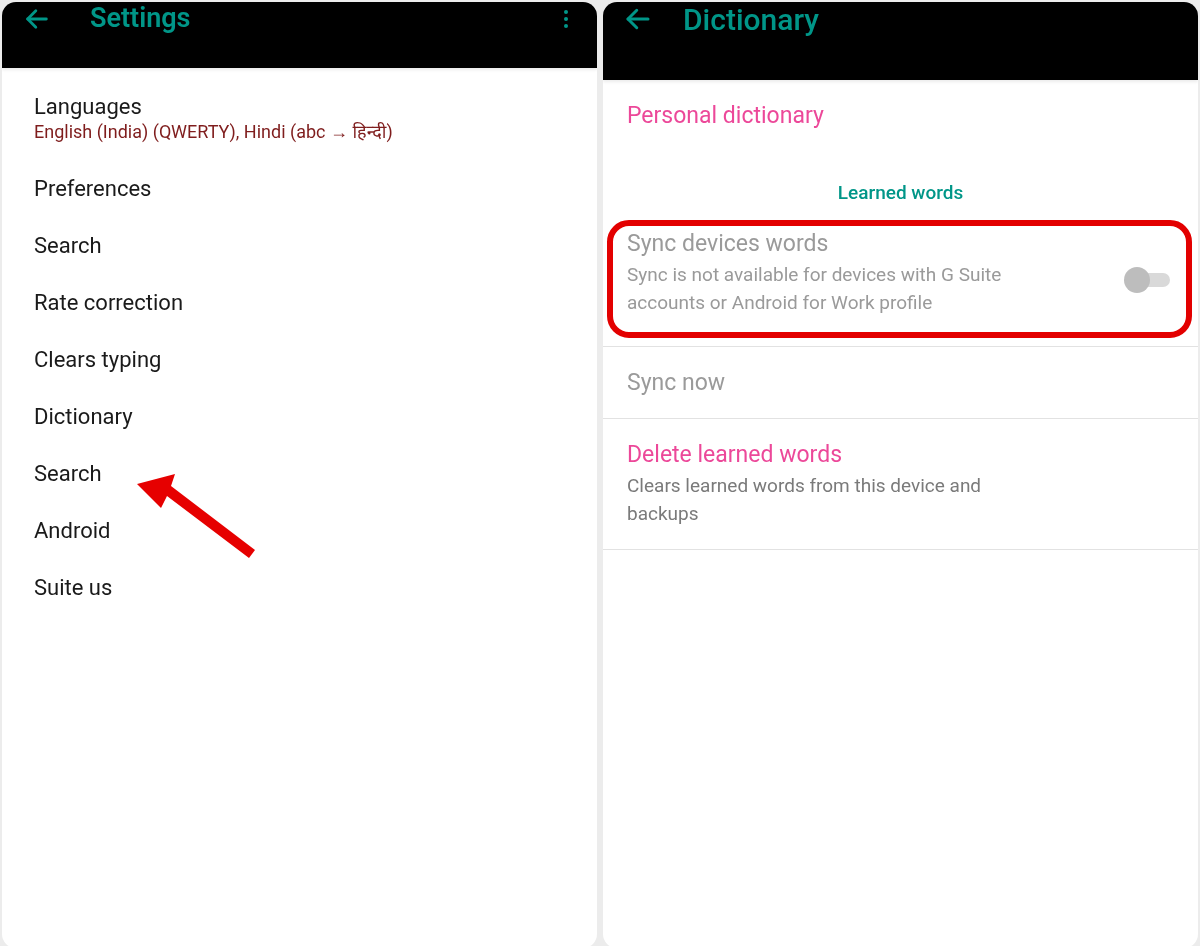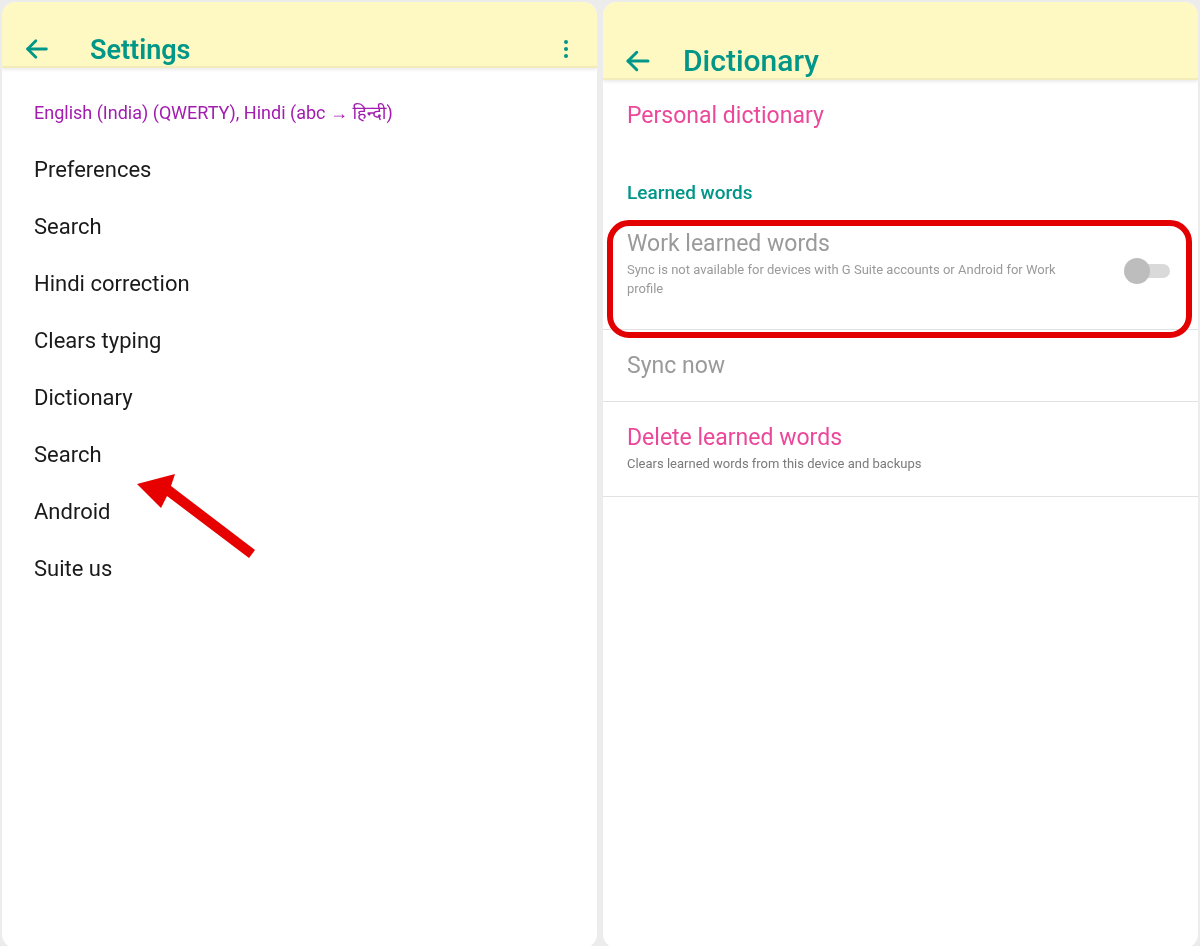--- a/index.html
+++ b/index.html
@@ -5,46 +5,46 @@
   * { box-sizing: border-box; margin: 0; padding: 0; }
   html, body { width: 1200px; height: 946px; font-family: -apple-system, Roboto, "Segoe UI", sans-serif; background: #fff; }
   .outer { display: flex; width: 1200px; height: 946px; background:#ececec; }
   .pane { position: relative; background: #fff; overflow:hidden; border-radius:14px; }
   .pane-left { width: 595px; height: 946px; margin:2px 2px 2px 2px; }
   .gap { width:4px; }
   .pane-right { flex:1; height: 946px; margin:2px 2px 2px 0; }
 
   .appbar {
     height: 66px;
-    background: #fef9c3;
+    background: #000000;
     display: flex;
-    align-items: flex-end;
+    align-items: flex-start;
     padding: 0 14px 0 18px;
     border-bottom: 2px solid rgba(0,0,0,0.05);
     box-shadow: 0 2px 3px rgba(0,0,0,0.08);
     position: relative;
   }
   .pane-right .appbar { height: 78px; }
   .back-btn { width:34px; height:34px; display:flex; align-items:center; justify-content:center; color:#009688; cursor:pointer; }
   .appbar-title { color:#009688; font-size:27px; font-weight:600; margin-left:36px; }
   .pane-right .appbar-title { font-size:30px; font-weight:500; margin-left:28px; }
   .overflow { margin-left:auto; width:34px; height:34px; display:flex; align-items:center; justify-content:center; color:#009688; cursor:pointer; }
 
   .list { padding: 10px 0 0 0; }
   .row { padding: 16px 32px; cursor:pointer; }
   .row .title { font-size: 22px; color:#1a1a1a; font-weight:400; }
-  .row .sub { font-size:18px; color:#a21caf; margin-top:6px; line-height:1.4; }
+  .row .sub { font-size:18px; color:#7f1d1d; margin-top:0; line-height:1.4; }
 
   
   .r-row { padding: 22px 24px 22px 24px; cursor:pointer; position:relative; }
   .r-row .title { font-size:23px; color:#ec4899; }
-  .r-row .sub { font-size:13px; color:#7a7a7a; margin-top:4px; line-height:1.45; max-width:430px; }
+  .r-row .sub { font-size:19px; color:#7a7a7a; margin-top:4px; line-height:1.45; max-width:430px; }
   .r-row.disabled .title { color:#9a9a9a; }
   .r-row.disabled .sub { color:#9a9a9a; }
-  .section-header { padding: 30px 24px 8px 24px; color:#009688; font-size:19px; font-weight:500; }
+  .section-header { padding: 30px 24px 8px 24px; color:#009688; font-size:19px; font-weight:500;text-align:center; }
   .divider { height:1px; background:#e2e2e2; margin:0; }
 
   .toggle { position:absolute; right:28px; top:50%; transform:translateY(-50%); width:46px; height:24px; }
   .toggle-track { position:absolute; top:6px; left:6px; width:40px; height:14px; border-radius:8px; background:#d9d9d9; }
   .toggle-thumb { position:absolute; top:0; left:0; width:26px; height:26px; border-radius:50%; background:#bdbdbd; }
 
   .highlight { position:absolute; border:6px solid #e30000; border-radius:22px; pointer-events:none; }
 
   
   .arrow-wrap { position:absolute; pointer-events:none; }
@@ -67,30 +67,31 @@
         <svg width="24" height="24" viewBox="0 0 24 24" fill="#009688">
             <circle cx="12" cy="5" r="2"></circle>
             <circle cx="12" cy="12" r="2"></circle>
             <circle cx="12" cy="19" r="2"></circle>
           </svg>
       </div>
     </div>
 
     <div class="list">
       <div class="row">
+        <div class="title">Languages</div>
         <div class="sub">English (India) (QWERTY), Hindi (abc → हिन्दी)</div>
       </div>
       <div class="row">
         <div class="title">Preferences</div>
       </div>
       <div class="row">
         <div class="title">Search</div>
       </div>
       <div class="row">
-        <div class="title">Hindi correction</div>
+        <div class="title">Rate correction</div>
       </div>
       <div class="row">
         <div class="title">Clears typing</div>
       </div>
       <div class="row">
         <div class="title">Dictionary</div>
       </div>
       <div class="row">
         <div class="title">Search</div>
       </div>
@@ -122,21 +123,21 @@
       <div class="appbar-title">Dictionary</div>
     </div>
 
     <div class="r-row">
       <div class="title">Personal dictionary</div>
     </div>
 
     <div class="section-header">Learned words</div>
 
     <div class="r-row disabled" style="padding-top:18px; padding-bottom:30px;">
-      <div class="title">Work learned words</div>
+      <div class="title">Sync devices words</div>
       <div class="sub">Sync is not available for devices with G Suite accounts or Android for Work profile</div>
       <div class="toggle">
         <div class="toggle-track"></div>
         <div class="toggle-thumb"></div>
       </div>
     </div>
     <div class="divider"></div>
 
     <div class="r-row disabled">
       <div class="title">Sync now</div>

